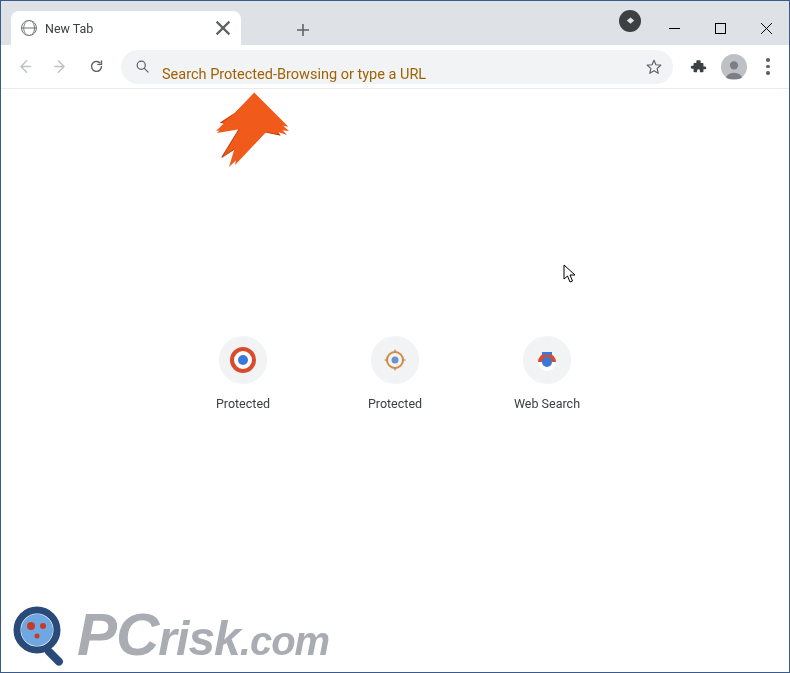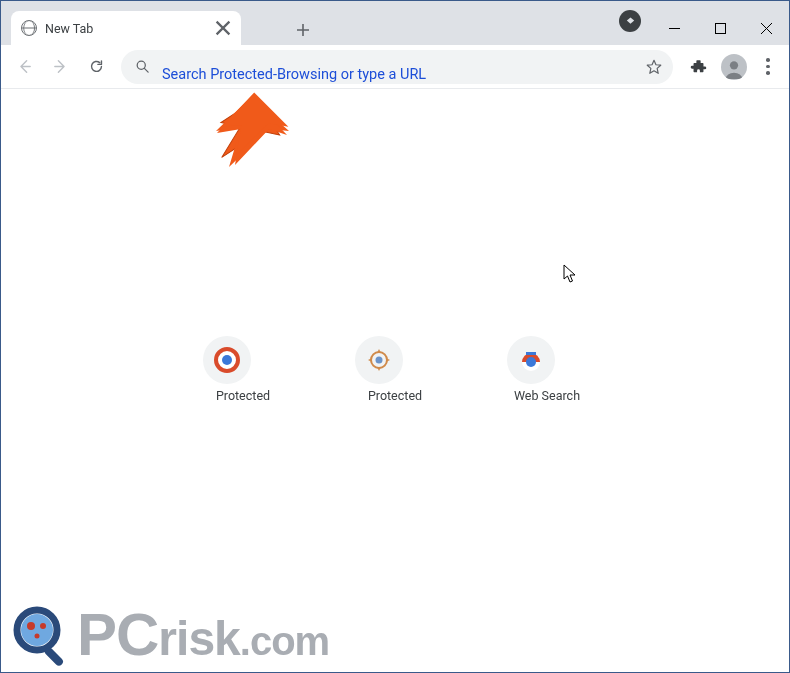--- a/index.html
+++ b/index.html
@@ -134,21 +134,21 @@
     background:#f1f3f4;
     border-radius:17px;
     display:flex;
     align-items:center;
     padding:0 10px 0 14px;
     margin:0 6px;
     gap:12px;
   }
   .omnibox .search-icn { color:#5f6368; display:flex; }
   .omnibox .search-icn svg { width:15px; height:15px; }
-  .omnibox .placeholder { color:#1d4ed8; font-size:14.5px; flex:1;margin-top:16px; }
+  .omnibox .placeholder { color:#a16207; font-size:14.5px; flex:1;margin-top:16px; }
   .omnibox .star { color:#5f6368; display:flex; }
   .omnibox .star svg { width:18px; height:18px; }
   .tool-icon {
     width:34px; height:34px;
     display:flex; align-items:center; justify-content:center;
     color:#3c4043;
   }
   .tool-icon svg { width:17px; height:17px; }
   .avatar {
     width:26px; height:26px;
@@ -178,21 +178,22 @@
     position:absolute;
     top:247px;
     left:50%;
     transform:translateX(-50%);
     display:flex;
     gap:72px;
   }
   .shortcut {
     display:flex;
     flex-direction:column;
-    gap:4px;
+    align-items:center;
+    gap:12px;
     width:80px;
   }
   .shortcut-circle {
     width:48px; height:48px;
     border-radius:50%;
     background:#f1f3f4;
     display:flex; align-items:center; justify-content:center;
   }
   .shortcut-label {
     font-size:12.5px;
@@ -217,20 +218,21 @@
     width:90px; height:90px;
     pointer-events:none;
   }
   
   .watermark {
     position:absolute;
     left:10px; bottom:6px;
     display:flex;
     align-items:center;
     font-family: Arial, sans-serif;
+    font-style:italic;
     font-weight:700;
     color:#a9adb3;
     user-select:none;
   }
   .watermark .mag {
     width:62px; height:62px;
     position:relative;
     margin-right:4px;
   }
   .watermark .txt {

